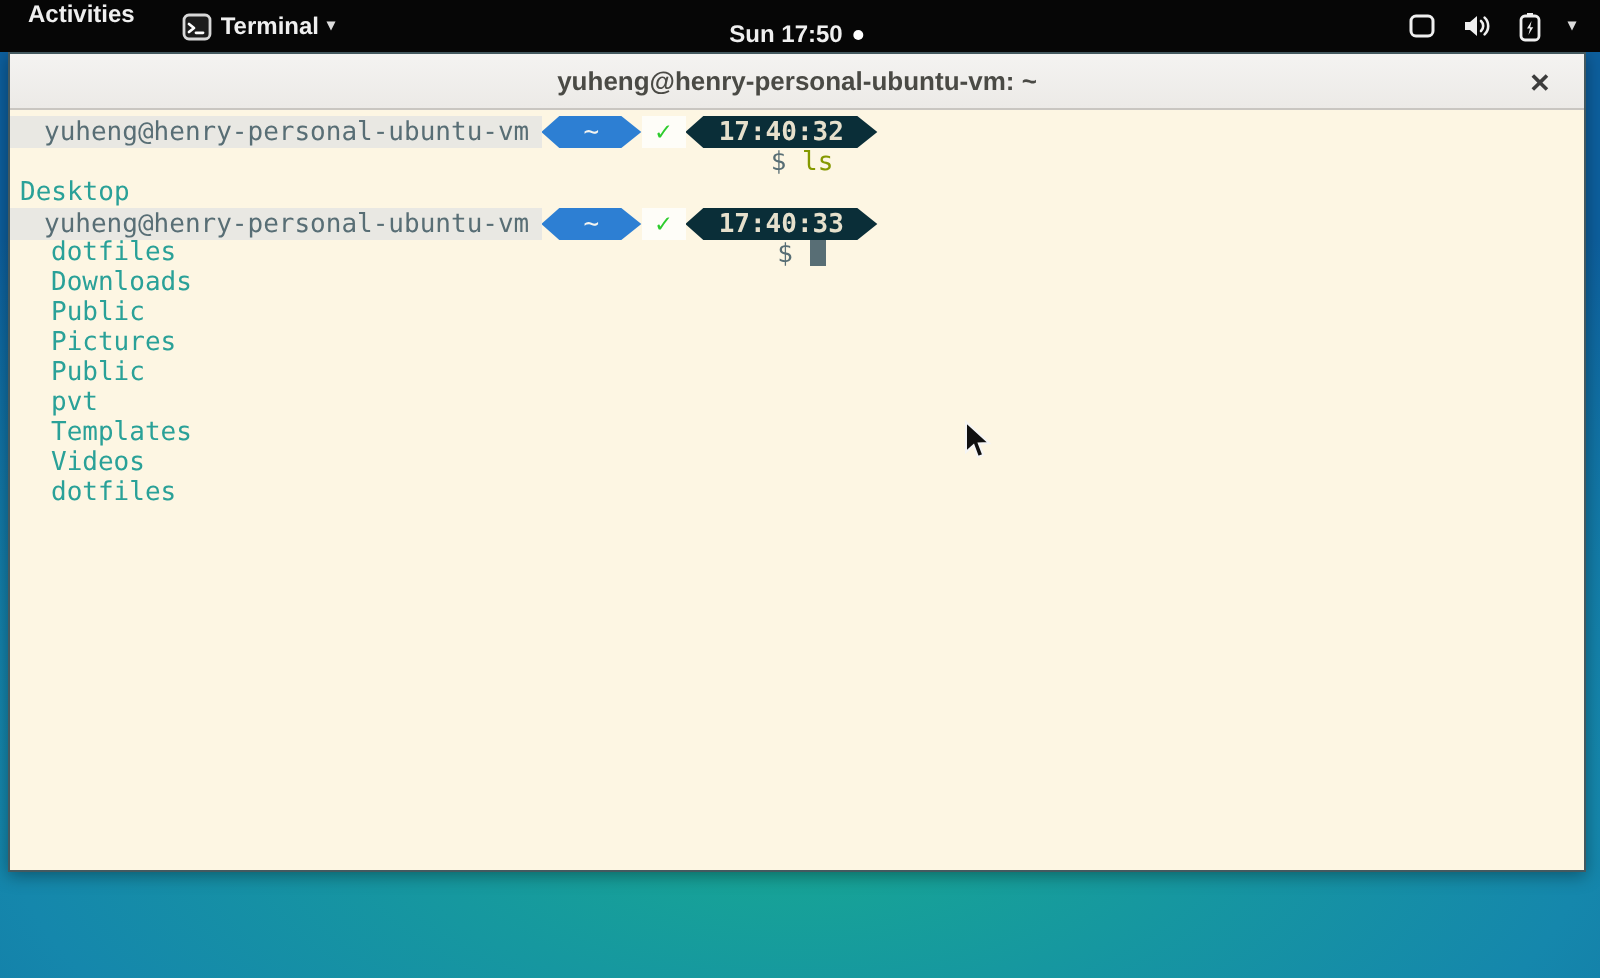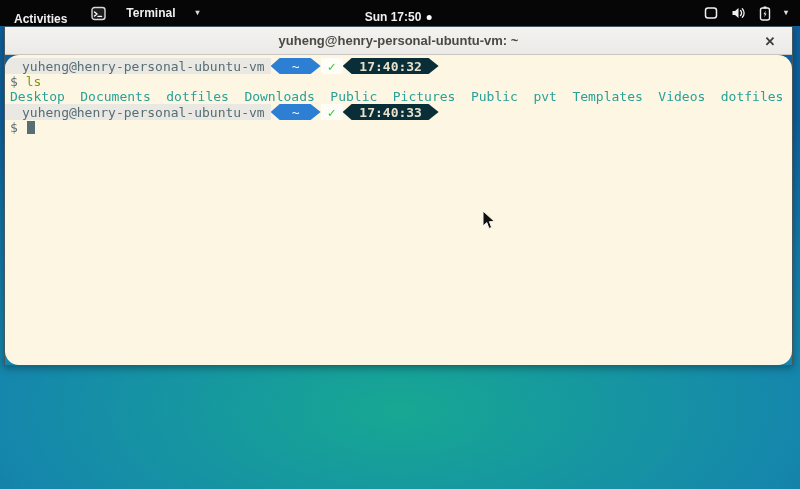--- a/index.html
+++ b/index.html
@@ -15,38 +15,38 @@
 
   
   .topbar {
     position: absolute; top: 0; left: 0; right: 0; height: 26px;
     background: #060606;
     color: #efefef;
     display: flex; align-items: center;
     font-size: 12px; font-weight: 700;
     z-index: 30;
   }
-  .activities { padding: 0 14px; height: 100%; display: flex; align-items: flex-end; cursor: pointer; }
-  .appmenu { display: flex; align-items: center; gap: 20px; padding: 0 10px; height: 100%; cursor: pointer; }
+  .activities { padding: 0 14px; height: 100%; display: flex; align-items: flex-start; cursor: pointer; }
+  .appmenu { display: flex; align-items: center; gap: 4px; padding: 0 10px; height: 100%; cursor: pointer; }
   .appmenu svg { display: block; }
   .caret { font-size: 8px; line-height: 1; color: #dcdcdc; }
   .clock-wrap {
     position: absolute; left: 50%; top: 4px; transform: translateX(-53%);
     height: 26px; display: flex; align-items: center; gap: 5px; cursor: pointer;
   }
   .notif-dot { width: 5px; height: 5px; border-radius: 50%; background: #ffffff; }
   .status-area {
     position: absolute; right: 0; top: 0; height: 26px;
     display: flex; align-items: center; gap: 13px; padding: 0 12px; cursor: pointer;
   }
   .status-area svg { display: block; }
 
   
   .window {
-    position: absolute; top: 26px; left: 4px; width: 789px; height: 340px;
+    position: absolute; top: 26px; left: 4px; width: 789px; height: 410px;
     border: 1px solid #44595f;
     box-shadow: 0 2px 8px rgba(0,0,0,.35);
     display: flex; flex-direction: column;
     z-index: 10;
   }
   .titlebar {
     height: 28px; flex: 0 0 28px;
     background: linear-gradient(#f4f3f1, #eceae7);
     border-bottom: 1px solid #c9c6c1;
     display: flex; align-items: center; justify-content: center;
@@ -59,21 +59,20 @@
     color: #3c3c3c; font-size: 13px; font-weight: 700; cursor: pointer;
   }
   .term {
     flex: 1;
     background: var(--terminal-bg, #fdf6e3);
     font-family: "DejaVu Sans Mono", monospace;
     font-size: 13px; line-height: 15px;
     color: var(--text-color, #586e75);
     padding: 3px 0 0 0;
     overflow: hidden;
-    border-radius: 14px;
   }
   .row { height: 15px; white-space: pre; }
 
   
   .prompt-row { display: flex; align-items: stretch; height: 16px; }
   .seg-user {
     background: var(--prompt-band-bg, #e9e8e3);
     color: var(--text-color, #586e75);
     padding: 0 6px 0 17px;
     display: flex; align-items: center;
@@ -93,25 +92,25 @@
   }
   .seg-time {
     background: var(--time-segment-bg, #0a2e38);
     color: #e6e0cc;
     width: 96px;
     display: flex; align-items: center; justify-content: center;
     clip-path: polygon(0 50%, 9px 0, calc(100% - 10px) 0, 100% 50%, calc(100% - 10px) 100%, 9px 100%);
     font-weight: bold;
   }
 
-  .cmd-row { padding-left: 5px; }
+  .cmd-row { padding-left: 5px; text-align: center; }
   .dollar { color: var(--text-color, #586e75); }
   .cmd { color: var(--command-color, #859900); }
 
-  .ls-row { padding-left: 5px; display: flex; }
+  .ls-row { padding-left: 5px; display: flex; flex-direction: column; }
   .ls-row span { color: var(--dir-color, #2aa198); }
   .ls-row span + span { margin-left: 15.5px; }
 
   .cursor-block {
     display: inline-block; width: 8px; height: 13px;
     background: var(--text-color, #586e75);
     vertical-align: -2px; margin-left: 1px;
   }
 
   

